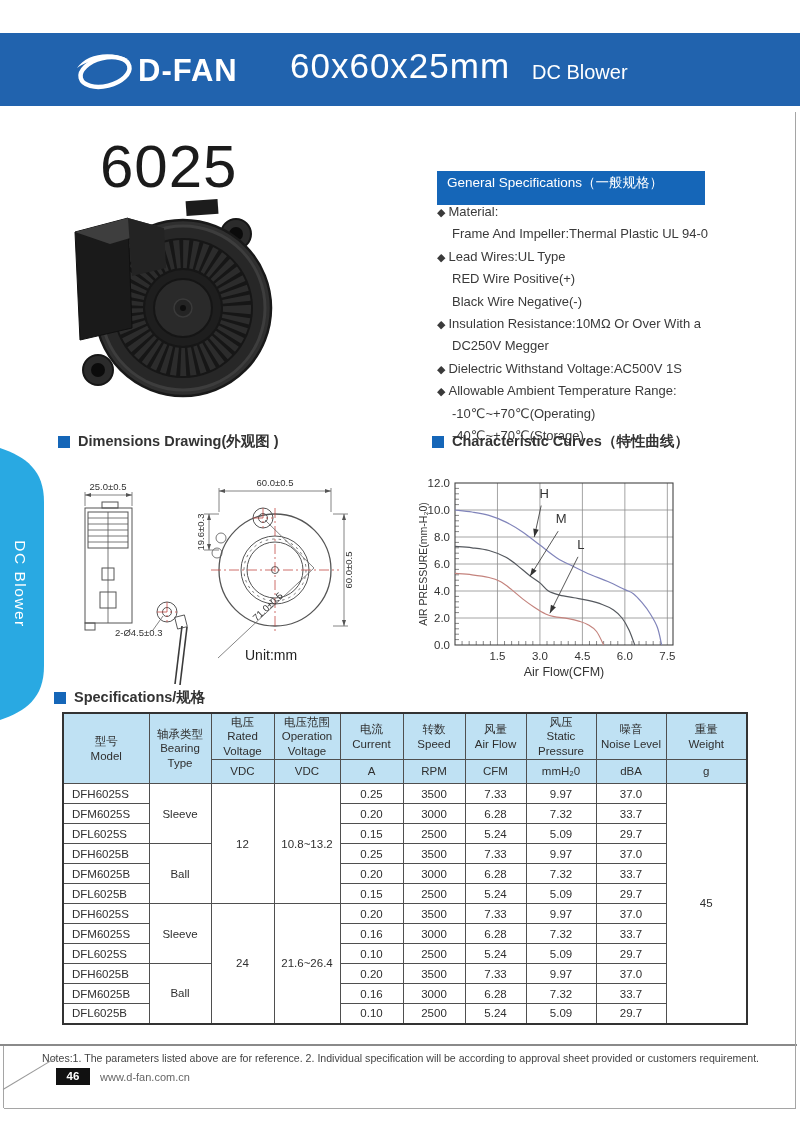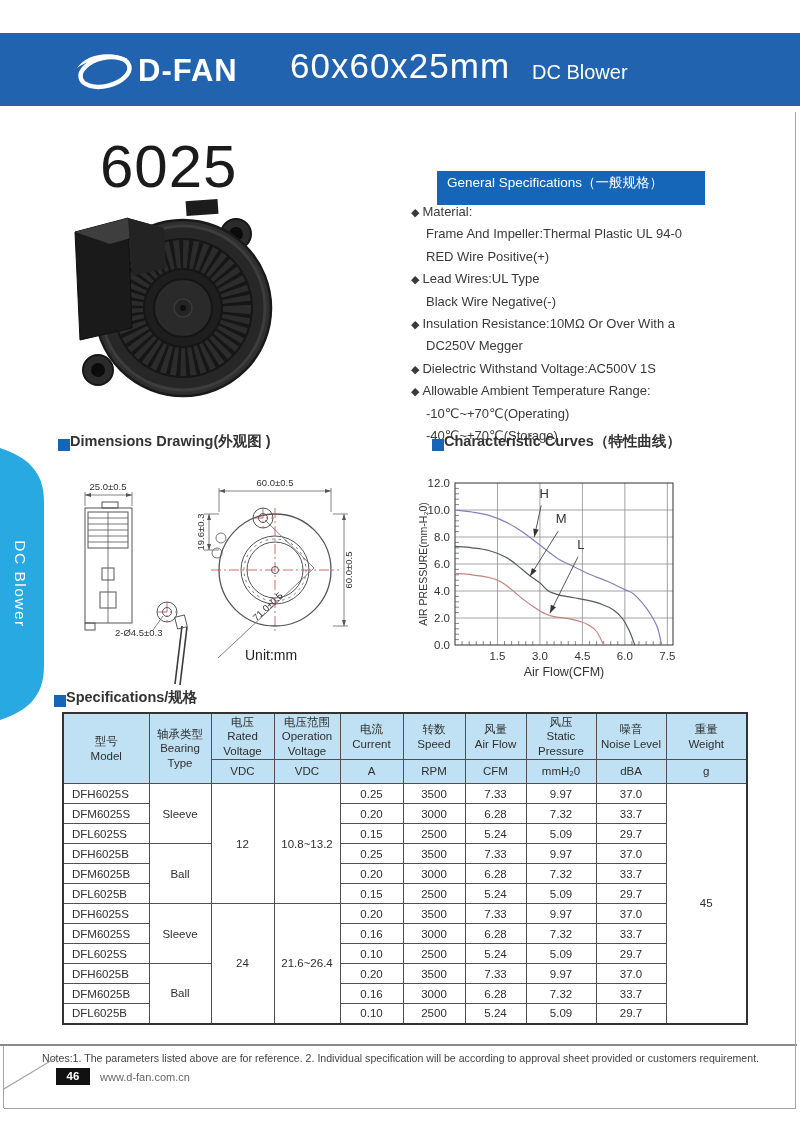--- a/index.html
+++ b/index.html
@@ -10,26 +10,26 @@
   .brand{position:absolute;left:138px;top:20px;font-size:31px;font-weight:bold;color:#fff;letter-spacing:1px;}
   .sizetitle{position:absolute;left:290px;top:13px;font-size:35px;font-weight:500;color:#fff;letter-spacing:1px;}
   .subtitle{position:absolute;left:532px;top:28px;font-size:20px;color:#fff;}
   .logo{position:absolute;left:74px;top:15px;}
   
   .code{position:absolute;left:100px;top:132px;font-size:60px;color:#1b1b1b;letter-spacing:1px;}
   .photo{position:absolute;left:68px;top:198px;}
   
   .gs-bar{position:absolute;left:437px;top:171px;width:268px;height:34px;background:#1566b8;}
   .gs-bar span{display:block;padding-left:10px;line-height:24px;font-size:13.5px;color:#fff;}
-  .gs-list{position:absolute;left:411px;top:201px;width:345px;}
+  .gs-list{position:absolute;left:437px;top:201px;width:345px;}
   .spec-line{font-size:13px;line-height:22.4px;color:#3a3a3a;white-space:nowrap;}
   .spec-line .diamond{font-size:11px;margin-right:3px;color:#3a3a3a;}
   .spec-line.cont{padding-left:15px;}
   
-  .sec-head{position:absolute;display:flex;align-items:flex-end;font-size:14.5px;font-weight:bold;color:#333;}
+  .sec-head{position:absolute;display:flex;align-items:center;gap:8px;font-size:14.5px;font-weight:bold;color:#333;}
   .bluesq{width:12px;height:12px;background:#1566b8;flex:0 0 auto;}
   
   .side-tab{position:absolute;left:0;top:448px;width:44px;height:272px;}
   .tab-label{position:absolute;left:11px;top:50%;transform:translateY(-50%);writing-mode:vertical-rl;
              color:#fff;font-size:15.5px;letter-spacing:1.5px;}
   
   .dims{position:absolute;left:56px;top:468px;}
   .chart{position:absolute;left:416px;top:476px;}
   
   .spec-table-wrap{position:absolute;left:62px;top:712px;}
@@ -89,22 +89,22 @@
     <polygon points="7,34 60,20 96,30 42,46" fill="#3e3e3e"></polygon>
     <polygon points="60,20 96,30 98,70 64,78" fill="#232323"></polygon>
   </svg>
 
   <div class="gs-bar">
     <span>General Specifications（一般规格）</span>
   </div>
   <div class="gs-list" id="gs-list">
       <div class="spec-line"><span class="diamond">◆</span><span>Material:</span></div>
       <div class="spec-line cont"><span>Frame And Impeller:Thermal Plastic UL 94-0</span></div>
+      <div class="spec-line"><span class="diamond">◆</span><span>Lead Wires:UL Type</span></div>
       <div class="spec-line cont"><span>RED Wire Positive(+)</span></div>
-      <div class="spec-line"><span class="diamond">◆</span><span>Lead Wires:UL Type</span></div>
       <div class="spec-line cont"><span>Black Wire Negative(-)</span></div>
       <div class="spec-line"><span class="diamond">◆</span><span>Insulation Resistance:10MΩ Or Over With a</span></div>
       <div class="spec-line cont"><span>DC250V Megger</span></div>
       <div class="spec-line"><span class="diamond">◆</span><span>Dielectric Withstand Voltage:AC500V 1S</span></div>
       <div class="spec-line"><span class="diamond">◆</span><span>Allowable Ambient Temperature Range:</span></div>
       <div class="spec-line cont"><span>-10℃~+70℃(Operating)</span></div>
       <div class="spec-line cont"><span>-40℃~+70℃(Storage)</span></div>
     </div>
 
   <div class="sec-head" style="left:58px;top:432px;">

